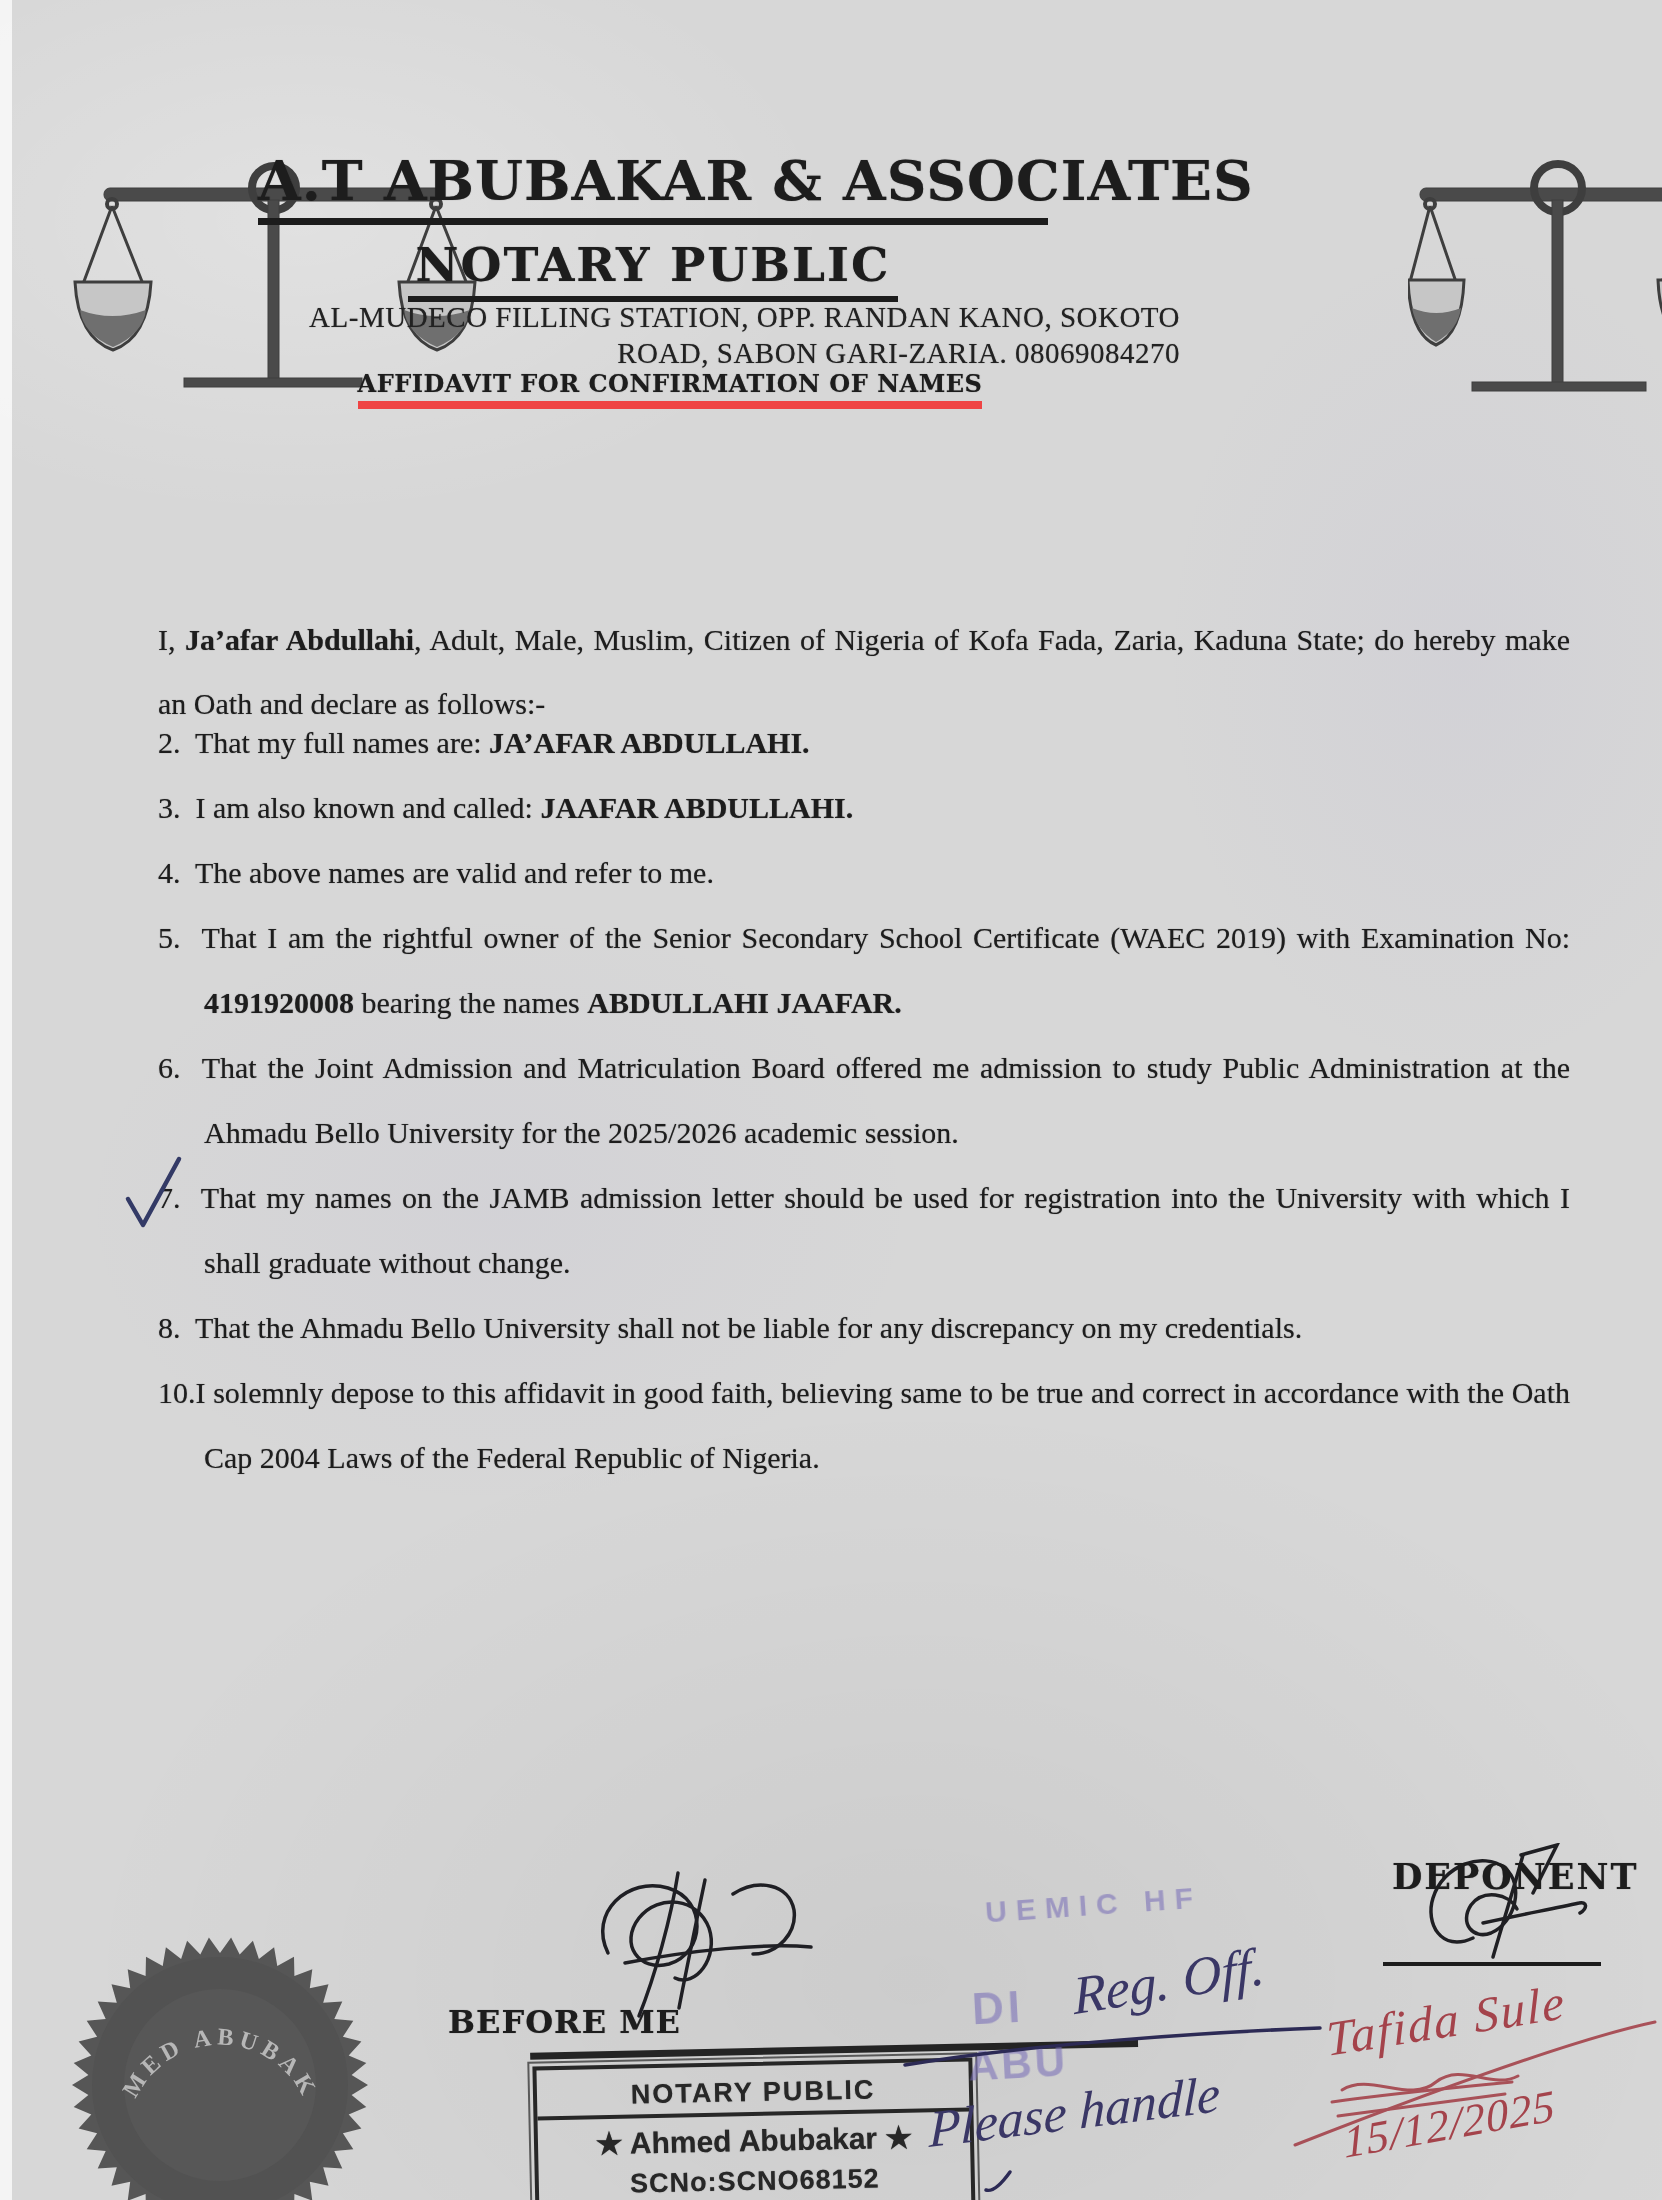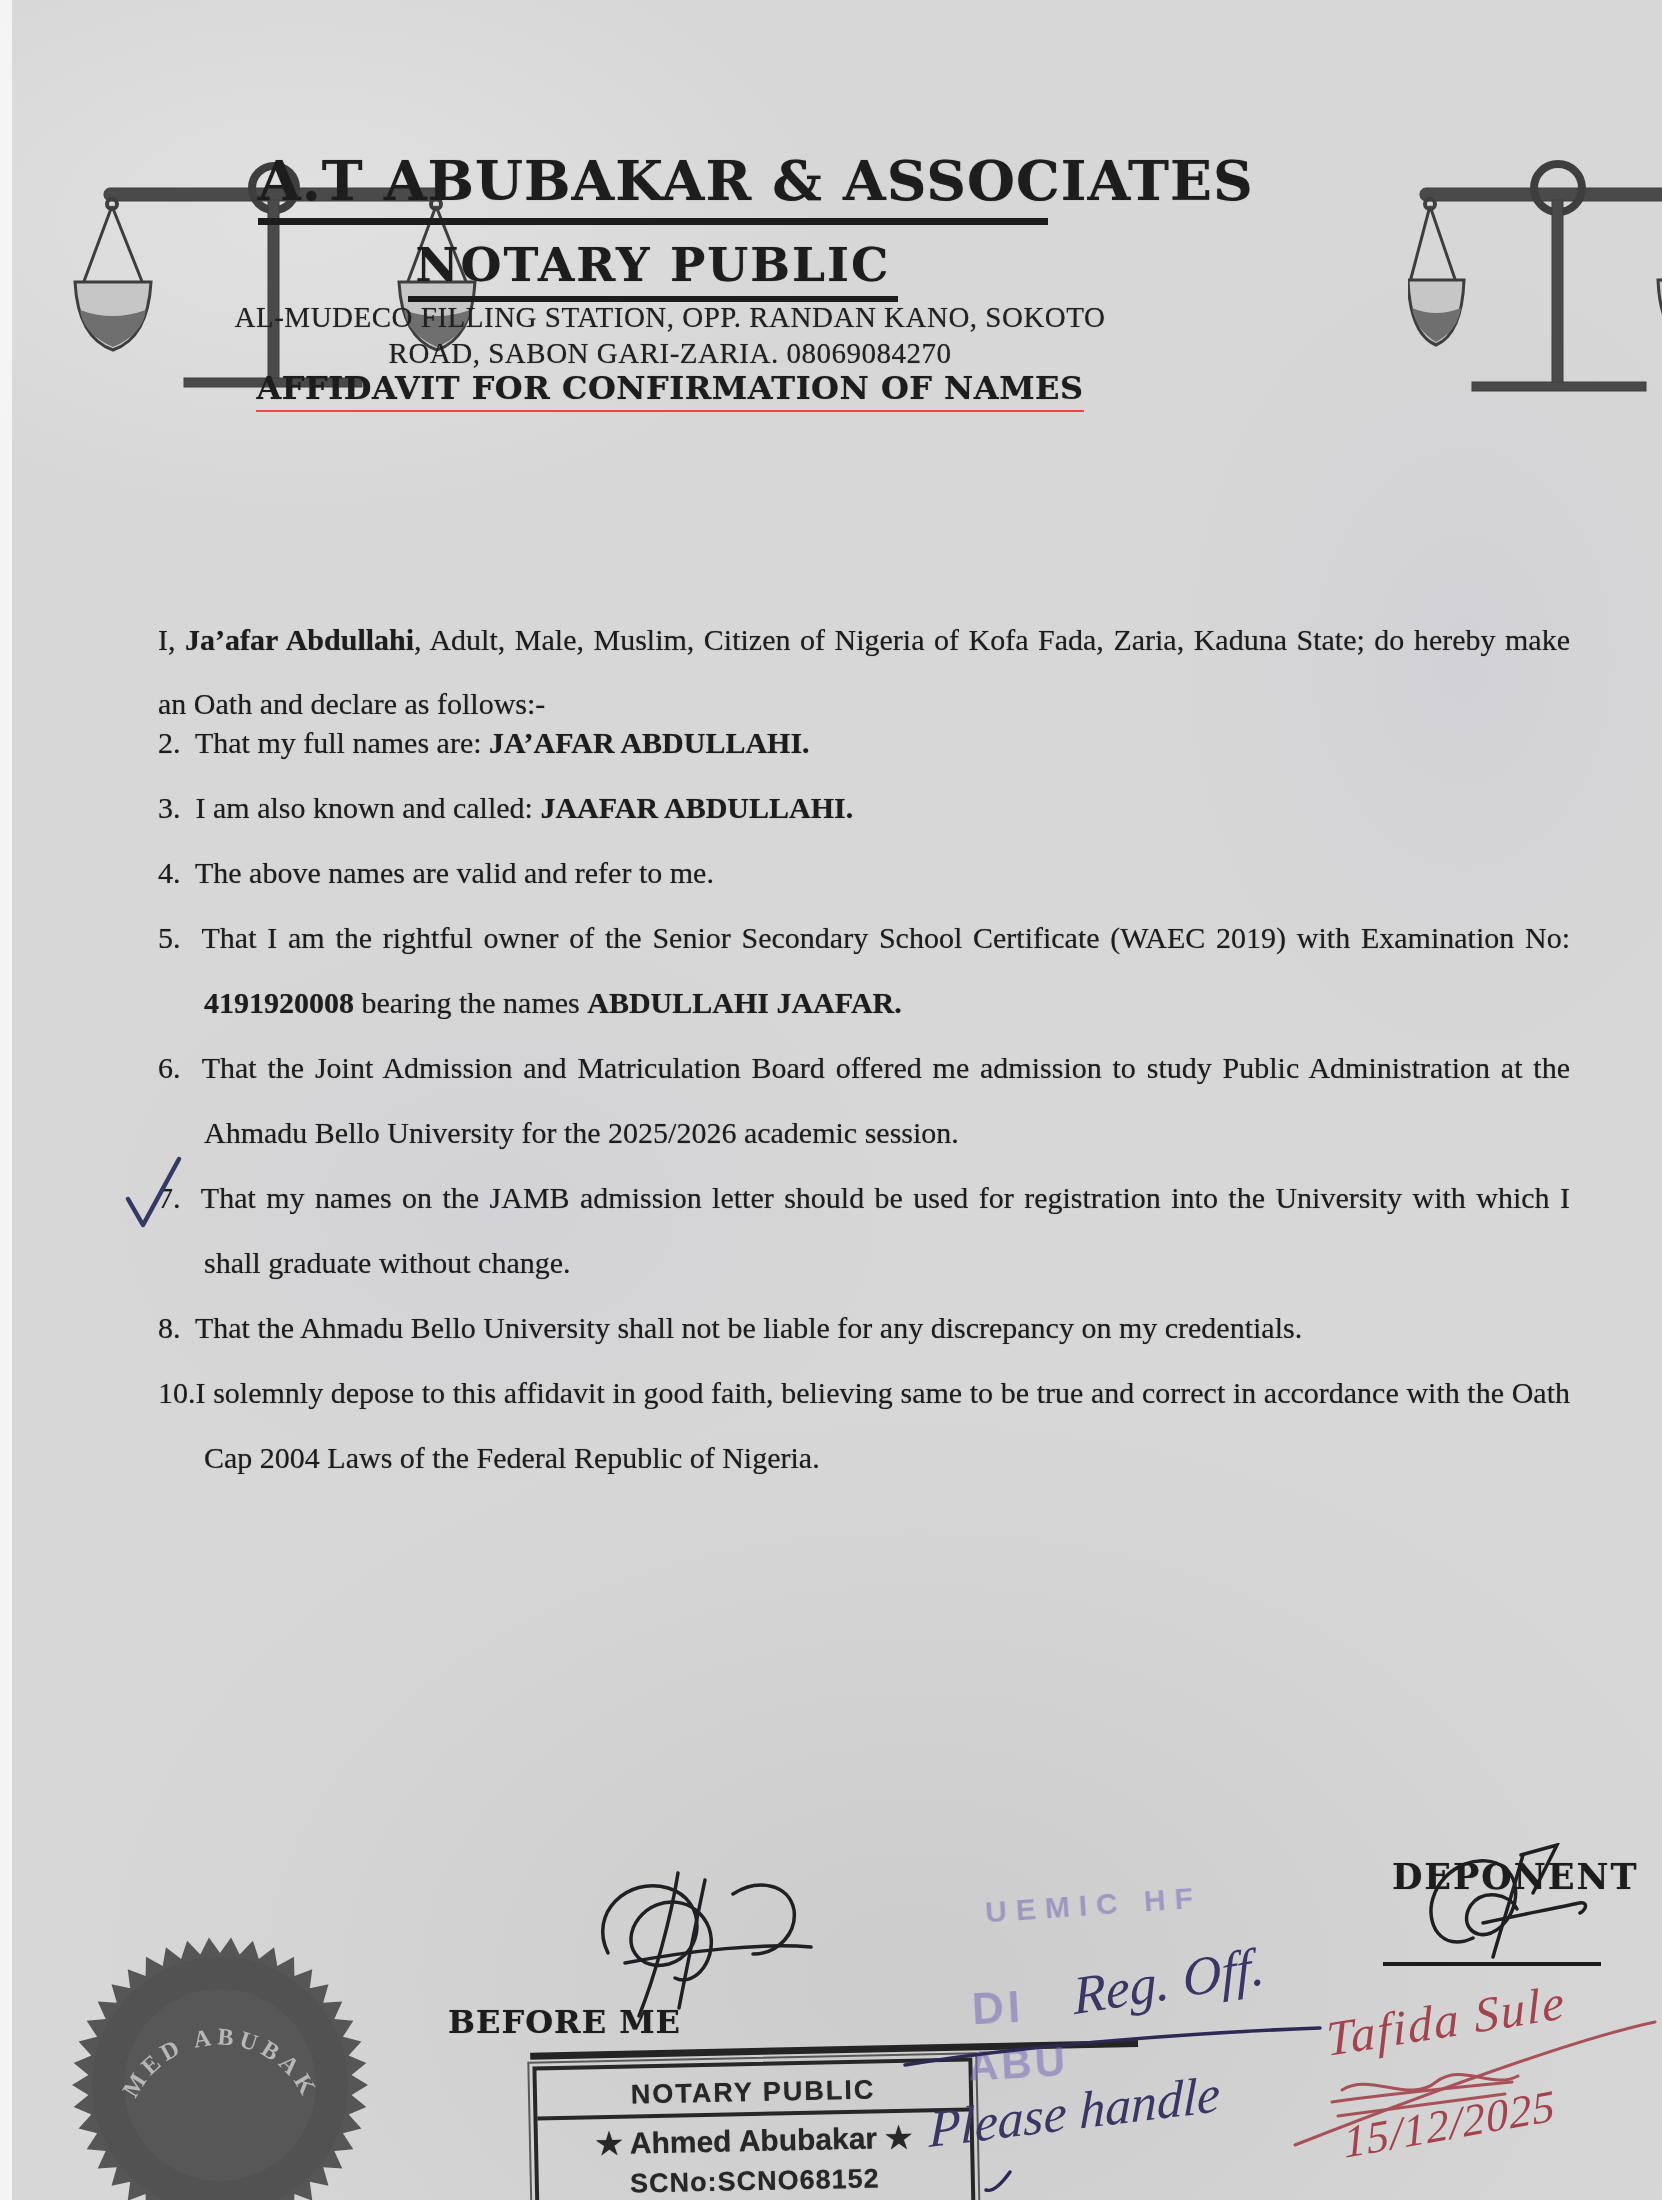--- a/index.html
+++ b/index.html
@@ -26,26 +26,26 @@
   .firm-name{
     position:absolute;left:258px;top:148px;width:790px;text-align:center;
     font-family:"DejaVu Serif",serif;font-weight:bold;font-size:55px;letter-spacing:1px;
     white-space:nowrap;border-bottom:7px solid #1c1c1c;padding-bottom:5px;
   }
   .notary-title-wrap{position:absolute;left:258px;top:237px;width:790px;text-align:center;}
   .notary-title-wrap span{
     font-family:"DejaVu Serif",serif;font-weight:bold;font-size:47px;letter-spacing:2px;
     border-bottom:6px solid #1c1c1c;padding:0 8px 4px;
   }
-  .address{position:absolute;left:160px;top:299px;width:1020px;text-align:center;
+  .address{position:absolute;left:160px;top:299px;width:1020px;text-align:right;
     font-size:29px;line-height:36px;letter-spacing:0.5px;color:#222;}
   .doc-title-wrap{position:absolute;left:160px;top:369px;width:1020px;text-align:center;}
   .doc-title-wrap span{
-    font-family:"DejaVu Serif",serif;font-weight:bold;font-size:32px;letter-spacing:0.5px;
-    border-bottom:2px solid #ef4444;padding-bottom:3px;
+    font-family:"DejaVu Serif",serif;font-weight:bold;font-size:24px;letter-spacing:0.5px;
+    border-bottom:8px solid #ef4444;padding-bottom:3px;
   }
 
   
   .intro{position:absolute;left:158px;top:578px;width:1412px;
     font-size:30px;line-height:64px;text-align:justify;}
   .b{font-weight:bold;}
   ol.affidavit{position:absolute;left:158px;top:710px;width:1412px;margin:0;padding:0;
     list-style:none;font-size:30px;line-height:65px;text-align:justify;}
   ol.affidavit li{margin-left:46px;text-indent:-46px;position:relative;}
   .tick{position:absolute;left:-82px;top:-12px;width:62px;height:82px;text-indent:0;}

